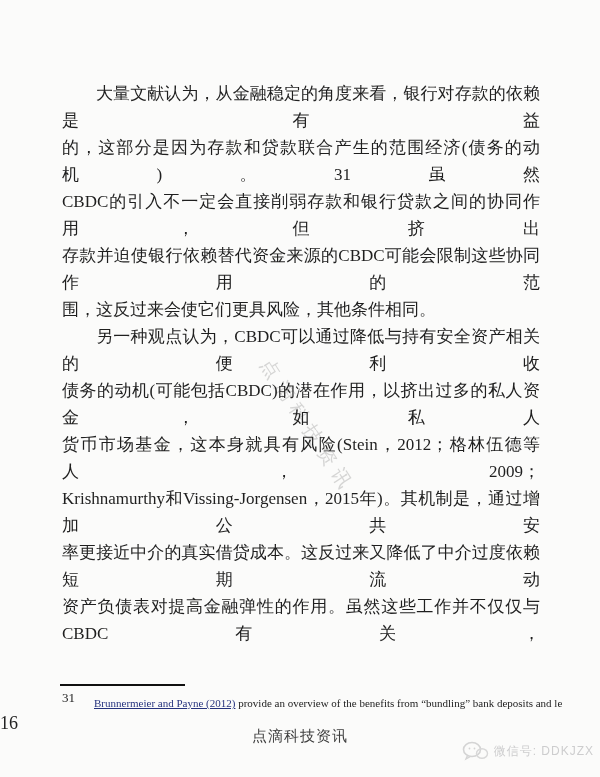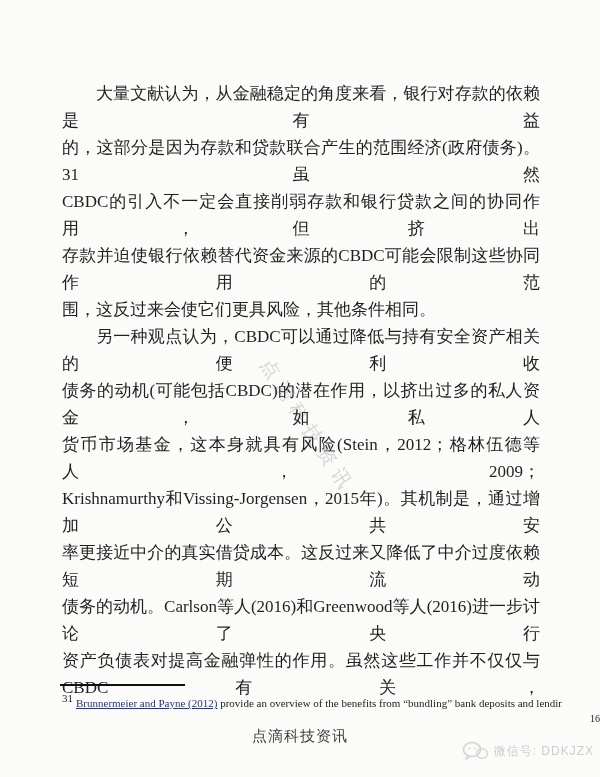--- a/index.html
+++ b/index.html
@@ -27,27 +27,27 @@
   .line.first-indent { text-indent:34px; }
   .footnote-rule {
     position:absolute; left:60px; top:684px;
     width:125px; border-top:2px solid #101010;
   }
   .footnote {
     position:absolute; left:62px; top:691px; width:500px;
     font-size:11px; line-height:14px; color:#1c1c1c;
     white-space:nowrap; overflow:hidden;
   }
-  .footnote sup { font-size:11px; margin-right:3px; }
+  .footnote sup { font-size:13px; margin-right:19px; }
   .fn-link {
     color:#26337e; text-decoration:underline; cursor:pointer;
   }
   .page-number {
     position:absolute; left:0; right:0; top:713px;
-    text-align:right; font-size:10px; color:#222;
+    text-align:left; font-size:18px; color:#222;
   }
   .footer-brand {
     position:absolute; left:0; right:0; top:727px;
     text-align:center; font-size:15px; color:#3e3e3e; letter-spacing:1px;
   }
   .diagonal-watermark {
     position:absolute; left:276px; top:354px;
     transform:rotate(57deg); transform-origin:0 0;
     font-size:19px; letter-spacing:7px;
     color:rgba(175,175,175,0.5);
@@ -65,33 +65,32 @@
 <body>
 
 <div class="page">
 
   <div class="diagonal-watermark">点滴科技资讯</div>
 
   <div class="content">
 
     <div class="para wide">
         <div class="line first-indent">大量文献认为，从金融稳定的角度来看，银行对存款的依赖是有益</div>
-        <div class="line">的，这部分是因为存款和贷款联合产生的范围经济(政府债务)。31虽然</div>
+        <div class="line">的，这部分是因为存款和贷款联合产生的范围经济(债务的动机)。31虽然</div>
         <div class="line">CBDC的引入不一定会直接削弱存款和银行贷款之间的协同作用，但挤出</div>
         <div class="line">存款并迫使银行依赖替代资金来源的CBDC可能会限制这些协同作用的范</div>
         <div class="line para-last">围，这反过来会使它们更具风险，其他条件相同。</div>
       </div>
 
     <div class="para wide">
         <div class="line first-indent">另一种观点认为，CBDC可以通过降低与持有安全资产相关的便利收</div>
         <div class="line">债务的动机(可能包括CBDC)的潜在作用，以挤出过多的私人资金，如私人</div>
         <div class="line">货币市场基金，这本身就具有风险(Stein，2012；格林伍德等人，2009；</div>
         <div class="line">Krishnamurthy和Vissing-Jorgensen，2015年)。其机制是，通过增加公共安</div>
         <div class="line">率更接近中介的真实借贷成本。这反过来又降低了中介过度依赖短期流动</div>
-        <div class="line">债务的动机。Carlson等人(2016)和Greenwood等人(2016)进一步讨论了央行</div>
         <div class="line">资产负债表对提高金融弹性的作用。虽然这些工作并不仅仅与CBDC有关，</div>
       </div>
 
   </div>
 
   <div class="footnote-rule"></div>
 
   <div class="footnote"><sup>31</sup><a href="#" class="fn-link">Brunnermeier and Payne (2012)</a><span> provide an overview of the benefits from “bundling” bank deposits and lending.</span></div>
 
   <div class="page-number">16</div>

